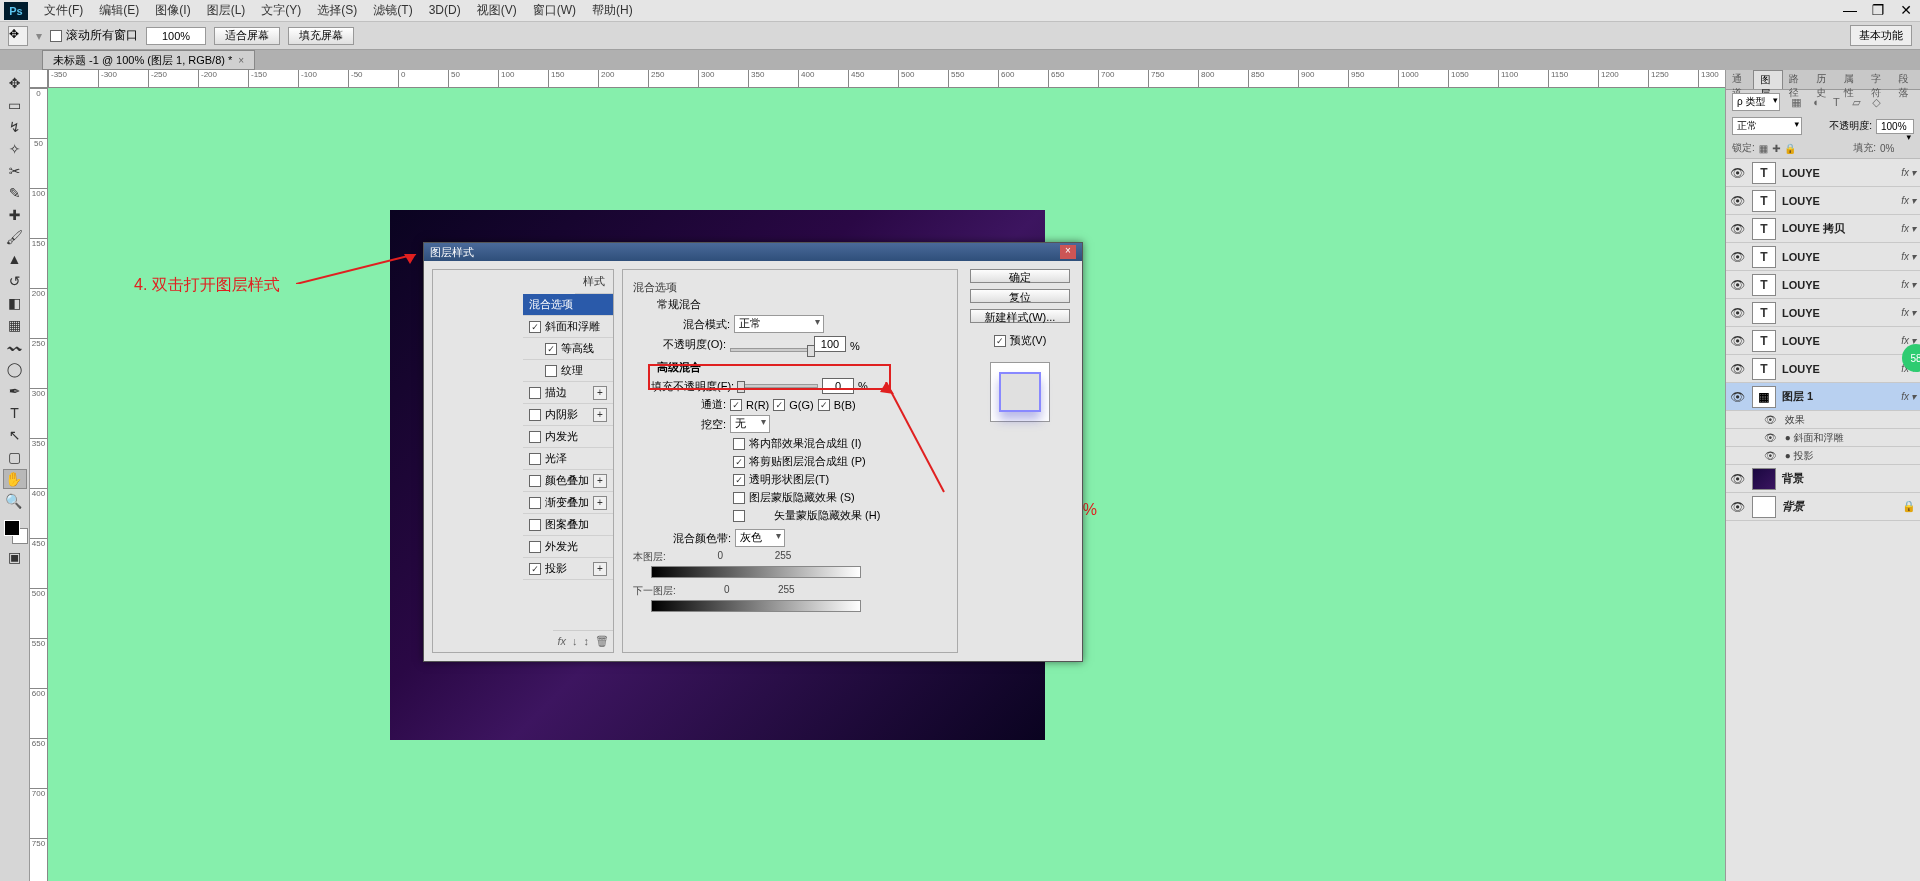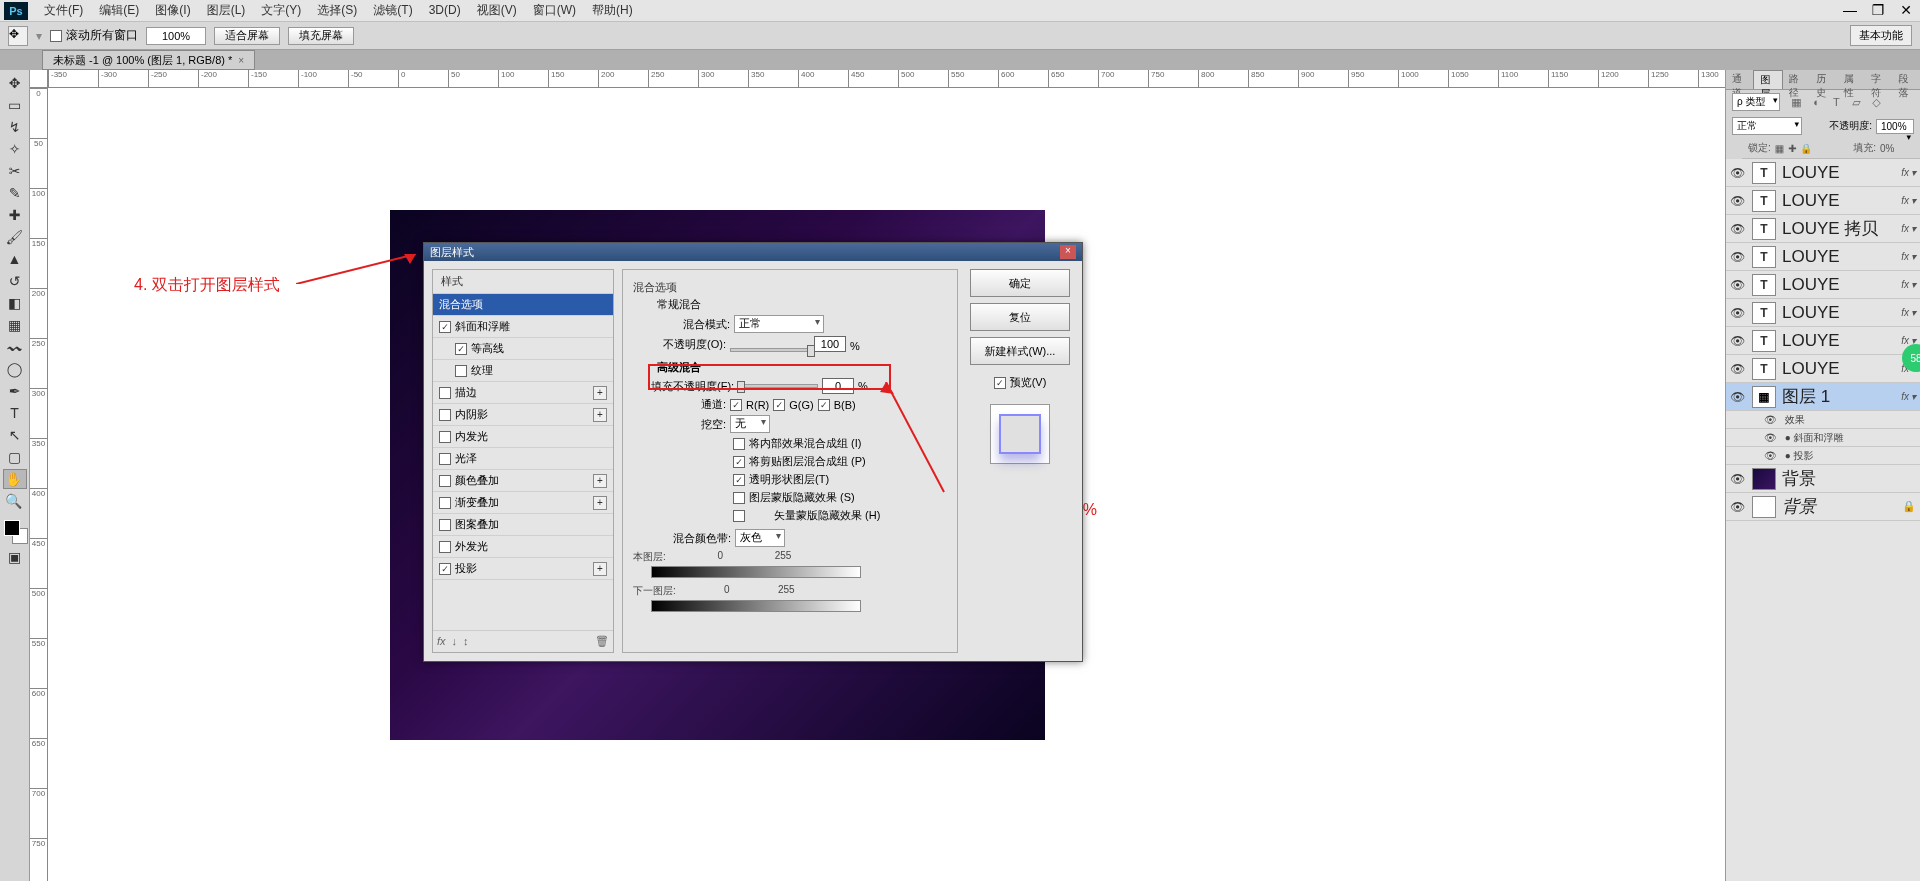--- a/index.html
+++ b/index.html
@@ -30,42 +30,42 @@
 
 
 .toolbox { width: 30px; background: #d6d6d6; border-right: 1px solid #999; display: flex; flex-direction: column; padding-top: 2px; }
 .tool { width: 24px; height: 20px; margin: 1px auto; display: flex; align-items: center; justify-content: center; font-size: 14px; color: #333; cursor:pointer; position:relative; }
 .tool.selected { background: #b8b8b8; border: 1px solid #888; }
 .swatches { margin-top: 4px; position: relative; height: 30px; }
 .swatch-fg { position: absolute; left: 4px; top: 4px; width: 16px; height: 16px; background: #000; border: 1px solid #fff; z-index:2; }
 .swatch-bg { position: absolute; left: 12px; top: 12px; width: 16px; height: 16px; background: #fff; border: 1px solid #888; }
 
 
-.canvas-area { flex: 1; background: #ffffff; position: relative; overflow: hidden; }
+.canvas-area { flex: 1; background: #86efac; position: relative; overflow: hidden; }
 .ruler-h { position: absolute; top: 0; left: 18px; right: 0; height: 18px; background: #fff; border-bottom: 1px solid #888; font-size: 8px; color:#666; overflow:hidden; white-space:nowrap; }
 .ruler-h span { display:inline-block; width: 50px; text-align:left; border-left: 1px solid #888; padding-left:2px; height:18px; }
 .ruler-v { position: absolute; top: 18px; left: 0; width: 18px; bottom: 0; background: #fff; border-right: 1px solid #888; font-size: 8px; color:#666; }
 .ruler-v span { display:block; height:50px; border-top:1px solid #888; text-align:center; writing-mode:horizontal-tb; }
 .canvas { position: absolute; left: 360px; top: 140px; width: 655px; height: 530px; background: linear-gradient(135deg,#0a0320 0%, #2a0845 40%, #3d1560 55%, #0a0320 100%); }
 
 
 .anno-red { position: absolute; color: #e02020; font-size: 16px; font-weight: 500; z-index: 5; }
 .anno4 { left: 104px; top: 205px; }
 .anno5 { left: 882px; top: 430px; }
 .arrow4 { position:absolute; left: 266px; top: 184px; width: 130px; height: 30px; z-index:5; }
 .arrow5 { position:absolute; left: 844px; top: 312px; width: 80px; height: 118px; z-index:50; }
 .red-box { position:absolute; border: 2px solid #e02020; z-index:50; }
 .redbox1 { left: 618px; top: 294px; width: 243px; height: 26px; }
 
 
 .dialog { position: absolute; left: 393px; top: 172px; width: 660px; height: 420px; background: #e5e5e5; box-shadow: 0 0 8px rgba(0,0,0,0.5); z-index: 10; border: 1px solid #555; }
 .dlg-title { height: 18px; background: linear-gradient(#4a6a9a,#2f4f7a); color: #fff; font-size: 11px; padding: 2px 6px; display:flex; justify-content:space-between; }
 .dlg-close { width: 16px; height: 14px; background: #c55; color:#fff; font-size:10px; text-align:center; cursor:pointer; }
 .dlg-body { display: flex; padding: 8px; gap: 8px; height: calc(100% - 18px); }
-.dlg-left { width: 182px; border: 1px solid #aaa; background: #e5e5e5; display:flex; flex-direction:column; }
+.dlg-left { width: 182px; border: 1px solid #aaa; background: #e5e5e5; display:flex; flex-direction:column;align-items:flex-end; }
 .dlg-left-head { padding: 4px 8px; font-size: 11px; color:#333; border-bottom: 1px solid #ccc; }
 .style-row { padding: 3px 6px; font-size: 11px; display:flex; align-items:center; gap: 4px; border-bottom: 1px solid #d0d0d0; cursor:pointer; position:relative; }
 .style-row.sel { background: #2a5aaa; color: #fff; }
 .style-row .plus { margin-left:auto; border:1px solid #888; width:14px; height:14px; font-size:10px; text-align:center; line-height:12px; background:#f0f0f0; color:#333; }
 .dlg-left-foot { margin-top:auto; padding: 4px; border-top:1px solid #ccc; font-size:11px; color:#666; display:flex; gap:6px; }
 .dlg-left-foot .fx { font-style:italic; }
 .dlg-left-foot .trash { margin-left:auto; }
 
 .dlg-mid { flex: 1; border: 1px solid #aaa; padding: 6px 10px; font-size: 11px; position:relative; }
 .dlg-mid .group-label { color: #333; margin: 4px 0 2px; }
@@ -76,46 +76,46 @@
 .slider .thumb { position:absolute; top:-4px; width:8px; height:12px; background:#ddd; border:1px solid #666; }
 .num-input { width: 32px; height: 16px; border: 1px solid #666; text-align:center; font-size:11px; background:#fff; }
 .select { height: 18px; border: 1px solid #999; background: #fff; padding: 0 16px 0 4px; font-size:11px; position:relative; }
 .select::after { content:"▾"; position:absolute; right:3px; top:0; font-size:10px; color:#555; }
 .chk { width: 12px; height: 12px; border: 1px solid #666; background:#fff; display:inline-flex; align-items:center; justify-content:center; font-size:9px; color:#333; }
 .chk.on::before { content:"✓"; }
 .gradient-bar { width: 210px; height: 12px; background: linear-gradient(to right, #000, #fff); border:1px solid #888; position:relative; margin: 2px 0 6px 18px; }
 .grad-row { display:flex; justify-content:space-between; width: 210px; font-size:10px; color:#444; }
 
 .dlg-right { width: 108px; display:flex; flex-direction:column; gap: 6px; align-items:center; }
-.dlg-btn { width: 100px; height: 28px; border: 1px solid #888; background: linear-gradient(#fdfdfd,#e0e0e0); font-size: 11px; cursor:pointer; }
+.dlg-btn { width: 100px; height: 14px; border: 1px solid #888; background: linear-gradient(#fdfdfd,#e0e0e0); font-size: 11px; cursor:pointer; }
 .preview-chk { display:flex; align-items:center; gap:4px; font-size:11px; margin-top:4px; }
 .preview-box { width: 60px; height: 60px; background: #fff; border: 1px solid #999; margin-top: 8px; display:flex; align-items:center; justify-content:center; }
 .preview-inner { width: 42px; height: 40px; background:#e0e0e0; box-shadow: 0 0 0 2px #8888ff inset, 0 8px 10px rgba(80,80,200,0.4); }
 
 
 .right-panels { width: 195px; background: #d6d6d6; border-left: 1px solid #999; display:flex; flex-direction:column; font-size:11px; }
 .panel-tabs { display:flex; height: 20px; background:#c8c8c8; border-bottom:1px solid #999; }
 .panel-tab { padding: 2px 6px; font-size:10px; color:#555; cursor:pointer; }
 .panel-tab.active { background:#e0e0e0; border:1px solid #888; border-bottom:none; color:#000; }
 .panel-row { display:flex; align-items:center; gap:4px; padding: 3px 6px; }
 .panel-row .sel { border:1px solid #999; background:#fff; padding: 1px 14px 1px 4px; position:relative; font-size:10px; }
 .panel-row .sel::after { content:"▾"; position:absolute; right:2px; font-size:9px; }
 .panel-icons { display:flex; gap:4px; margin-left:4px; }
 .panel-icons span { width:16px; height:16px; display:flex; align-items:center; justify-content:center; font-size:11px; color:#666; }
-.lock-row { padding: 3px 6px; display:flex; align-items:center; gap:4px; font-size:10px; color:#555; border-bottom:1px solid #bbb;margin-left:16px; }
+.lock-row { padding: 3px 6px; display:flex; align-items:center; gap:4px; font-size:10px; color:#555; border-bottom:1px solid #bbb; }
 
 .layers-list { flex:1; overflow:auto; background:#e4e4e4; }
 .layer-item { display:flex; align-items:center; height: 28px; border-bottom: 1px solid #c8c8c8; padding: 0 4px; gap:6px; cursor:pointer; }
 .layer-item.sel { background: #b8d0f0; }
 .eye { width: 16px; font-size:12px; color:#333; }
 .layer-thumb { width: 24px; height: 22px; border:1px solid #888; background:#fff; display:flex; align-items:center; justify-content:center; font-size:12px; font-weight:bold; }
 .layer-thumb.t { color:#333; }
 .layer-thumb.img { background:#fff; }
 .layer-thumb.bg { background: linear-gradient(135deg,#1a0840,#3a1560); }
-.layer-name { font-size:17px; color:#222; }
+.layer-name { font-size:11px; color:#222;font-weight:bold; }
 .layer-name.bgname { font-style:italic; }
 .layer-fx { margin-left:auto; font-style:italic; font-size:10px; color:#555; display:flex; align-items:center; gap:2px; }
 .layer-lock { margin-left:auto; font-size:11px; color:#666; }
 .layer-sub { height: 18px; padding-left: 38px; display:flex; align-items:center; gap:4px; font-size:10px; color:#444; border-bottom:1px solid #c8c8c8; }
 
 .badge { position:absolute; right:-10px; top: 344px; width:28px; height:28px; border-radius:50%; background:#2ecc71; color:#fff; font-size:10px; display:flex; align-items:center; justify-content:center; z-index:100; }
 
 .ruler-corner { position:absolute; top:0; left:0; width:18px; height:18px; background:#fff; border-right:1px solid #888; border-bottom:1px solid #888; }
 </style>
 </head>

